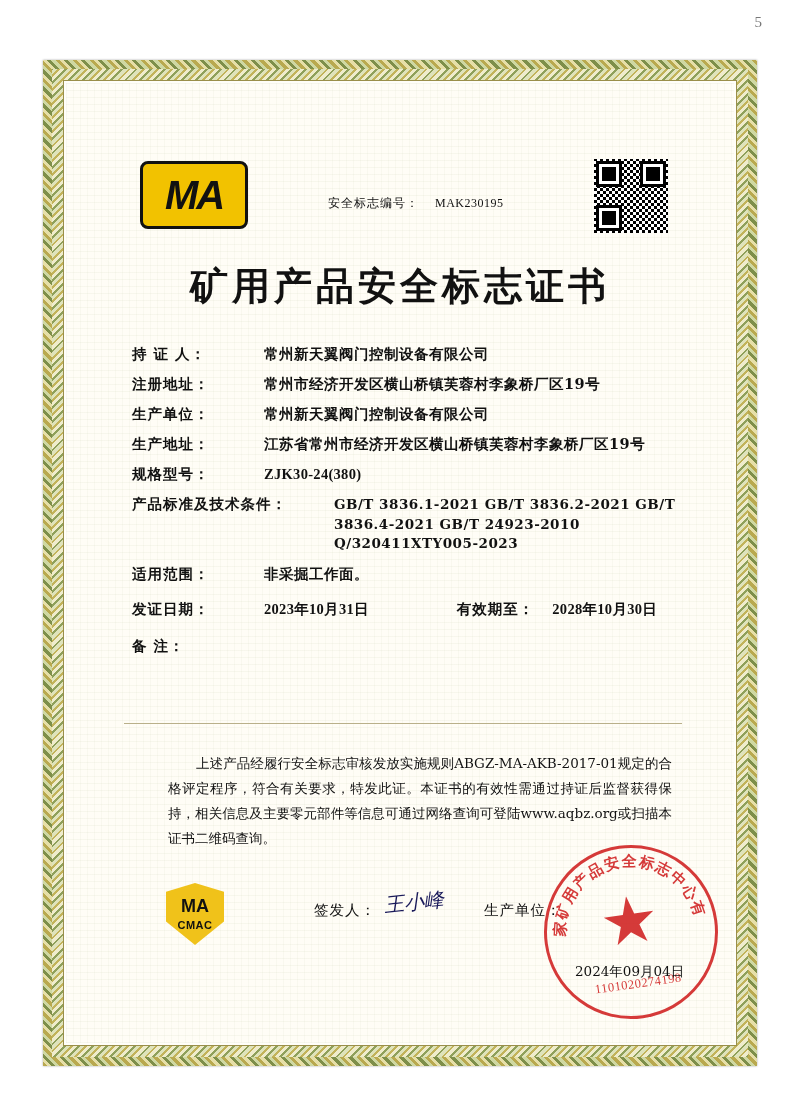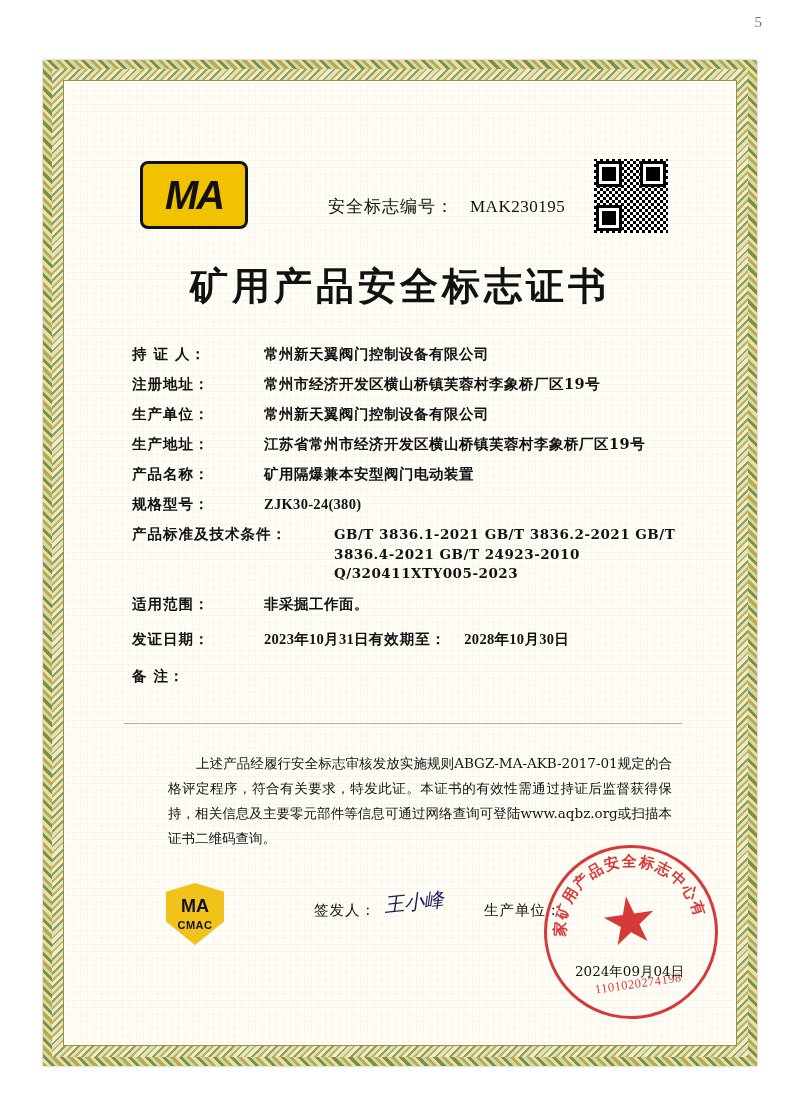--- a/index.html
+++ b/index.html
@@ -100,21 +100,21 @@
     font-size: 40px;
     color: #111;
     letter-spacing: -2px;
   }
 
   .cert-no {
     position: absolute;
     left: 262px;
     top: 112px;
     font-family: "Liberation Serif", serif;
-    font-size: 17px;
+    font-size: 12px;
     color: #111;
     letter-spacing: 1px;
   }
   .cert-no .val {
     margin-left: 16px;
     letter-spacing: 0.5px;
   }
 
   .qr {
     position: absolute;
@@ -193,20 +193,21 @@
   .value.small {
     font-size: 13.5px;
     line-height: 1.45;
   }
   .row.std .value.small { padding-left: 26px; }
 
   .row.dates {
     margin-top: 16px;
   }
   .dates-right {
+    margin-left: 88px;
     display: flex;
     align-items: flex-end;
   }
   .dates-right .label { width: auto; margin-right: 18px; }
 
   .row.remark {
     margin-top: 18px;
   }
 
   
@@ -398,24 +399,20 @@
         </div>
         <div class="row">
           <div class="label">生产单位：</div>
           <div class="value">常州新天翼阀门控制设备有限公司</div>
         </div>
         <div class="row">
           <div class="label">生产地址：</div>
           <div class="value">江苏省常州市经济开发区横山桥镇芙蓉村李象桥厂区19号</div>
         </div>
         <div class="row">
-          <div class="label">产品名称：</div>
-          <div class="value">矿用隔爆兼本安型阀门电动装置</div>
-        </div>
-        <div class="row">
           <div class="label">规格型号：</div>
           <div class="value mono">ZJK30-24(380)</div>
         </div>
         <div class="row std">
           <div class="label wide">产品标准及技术条件：</div>
           <div class="value small">GB/T 3836.1-2021 GB/T 3836.2-2021 GB/T 3836.4-2021 GB/T 24923-2010 Q/320411XTY005-2023</div>
         </div>
         <div class="row">
           <div class="label">适用范围：</div>
           <div class="value">非采掘工作面。</div>

